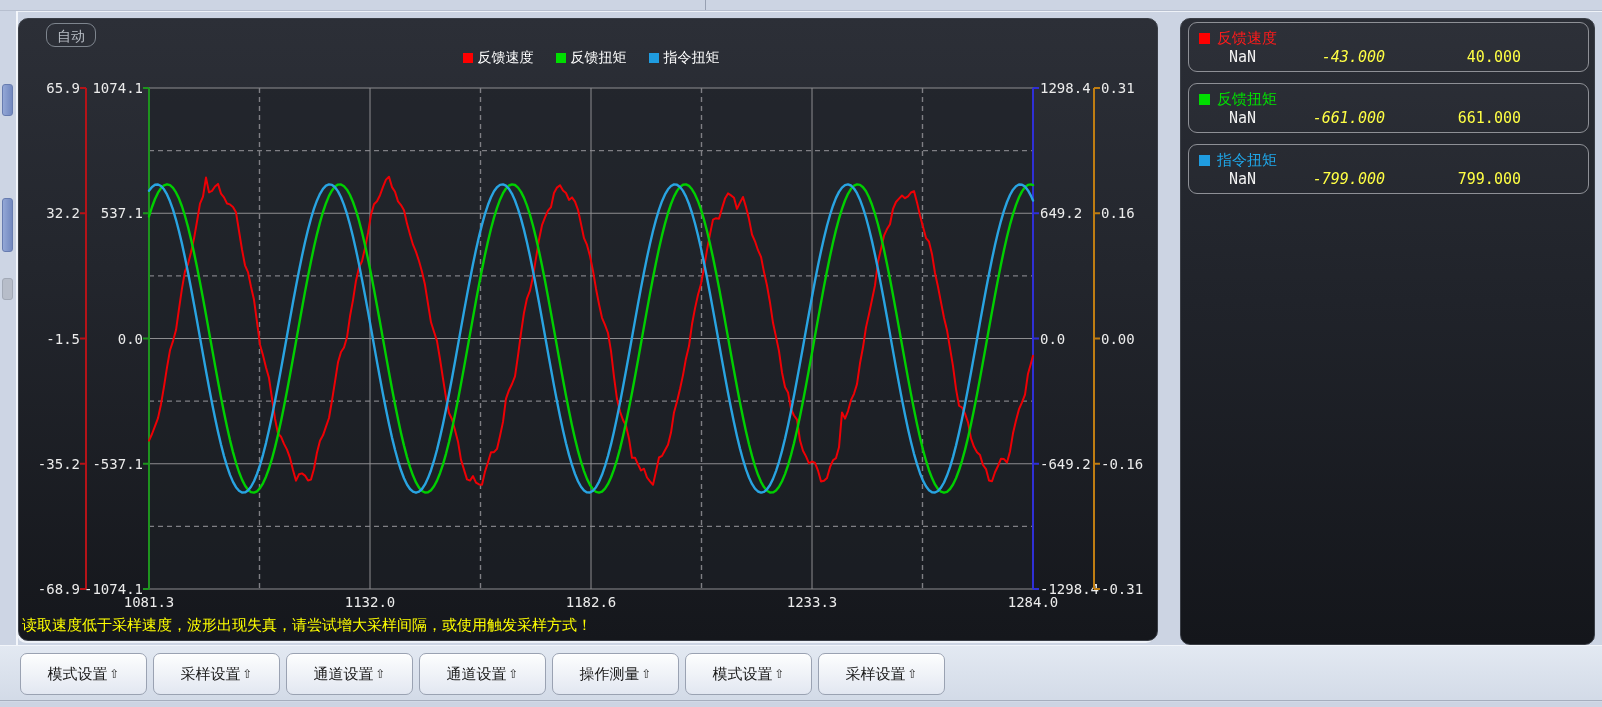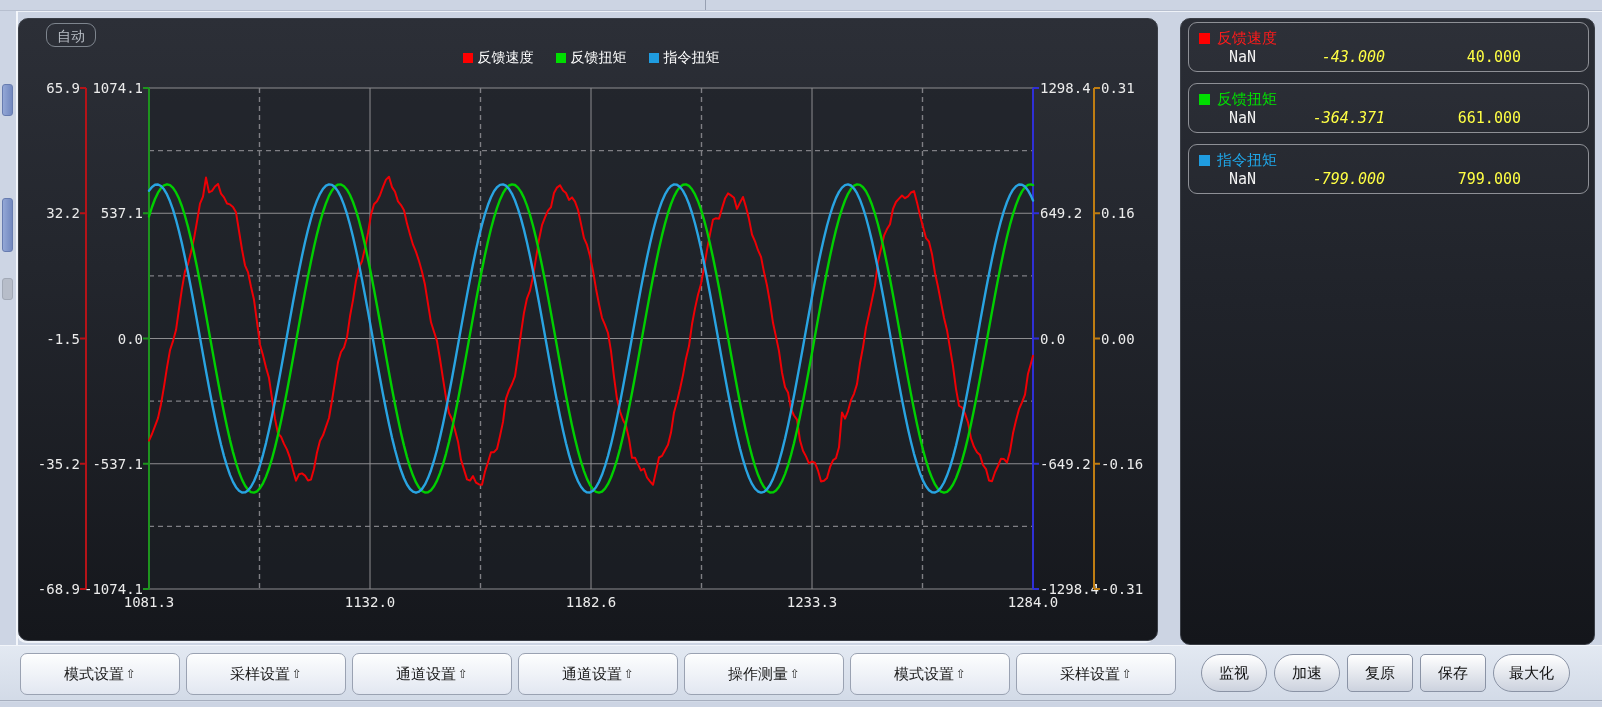--- a/index.html
+++ b/index.html
@@ -63,21 +63,21 @@
   .card-max{right:67px;color:#ffff44;}
 
   
   .bottom-bar{
     position:absolute;left:0;top:645px;width:1602px;height:56px;
     background:linear-gradient(180deg,#e3e9f2,#d2dae7);
     border-top:1px solid #f2f5fa;
   }
   .menu-buttons{position:absolute;left:20px;top:7px;display:flex;gap:6px;}
   .menu-btn{
-    width:160px;height:42px;box-sizing:border-box;
+    width:127px;height:42px;box-sizing:border-box;
     background:linear-gradient(180deg,#fdfefe,#e2e7f1);
     border:1px solid #9aa2b2;border-radius:7px;
     font-size:15px;color:#1a1a1a;display:flex;align-items:center;justify-content:center;
     box-shadow:inset 0 1px 0 #ffffff;cursor:default;
     font-family:"Liberation Sans",sans-serif;
   }
   .menu-arrow{font-size:12px;margin-left:2px;color:#333;font-family:"DejaVu Sans",sans-serif;}
   .action-buttons{position:absolute;right:32px;top:8px;display:flex;gap:7px;}
   .action-btn{
     height:38px;box-sizing:border-box;padding:0 15px;min-width:66px;
@@ -184,41 +184,42 @@
   <div class="legend-item">
     <span class="legend-sq" style="background: rgb(0, 221, 0);"></span>
     <span class="legend-lbl">反馈扭矩</span>
   </div>
 
   <div class="legend-item">
     <span class="legend-sq" style="background: rgb(31, 156, 224);"></span>
     <span class="legend-lbl">指令扭矩</span>
   </div>
 </div>
+  <div class="warning">读取速度低于采样速度，波形出现失真，请尝试增大采样间隔，或使用触发采样方式！</div>
 </div>
 
 <div class="right-panel">
   <div class="cards" id="cards">
   <div class="card">
     <div class="card-title-row">
       <span class="card-sq" style="background: rgb(255, 0, 0);"></span>
       <span class="card-title" style="color: rgb(255, 26, 26);">反馈速度</span>
     </div>
     <span class="card-val card-nan">NaN</span>
     <span class="card-val card-min">-43.000</span>
     <span class="card-val card-max">40.000</span>
   </div>
 
   <div class="card">
     <div class="card-title-row">
       <span class="card-sq" style="background: rgb(0, 221, 0);"></span>
       <span class="card-title" style="color: rgb(0, 224, 0);">反馈扭矩</span>
     </div>
     <span class="card-val card-nan">NaN</span>
-    <span class="card-val card-min">-364.371</span>
+    <span class="card-val card-min">-661.000</span>
     <span class="card-val card-max">661.000</span>
   </div>
 
   <div class="card">
     <div class="card-title-row">
       <span class="card-sq" style="background: rgb(31, 156, 224);"></span>
       <span class="card-title" style="color: rgb(31, 166, 232);">指令扭矩</span>
     </div>
     <span class="card-val card-nan">NaN</span>
     <span class="card-val card-min">-799.000</span>
@@ -257,35 +258,14 @@
   <button class="menu-btn">
     <span>模式设置</span>
     <span class="menu-arrow">⇧</span>
   </button>
 
   <button class="menu-btn">
     <span>采样设置</span>
     <span class="menu-arrow">⇧</span>
   </button>
 </div>
-  <div class="action-buttons" id="action-buttons">
-  <button class="action-btn pill">
-    <span>监视</span>
-  </button>
-
-  <button class="action-btn pill">
-    <span>加速</span>
-  </button>
-
-  <button class="action-btn rect">
-    <span>复原</span>
-  </button>
-
-  <button class="action-btn rect">
-    <span>保存</span>
-  </button>
-
-  <button class="action-btn pill">
-    <span>最大化</span>
-  </button>
-</div>
 </div>
 <div class="bottom-line"></div>
 
 </body></html>

